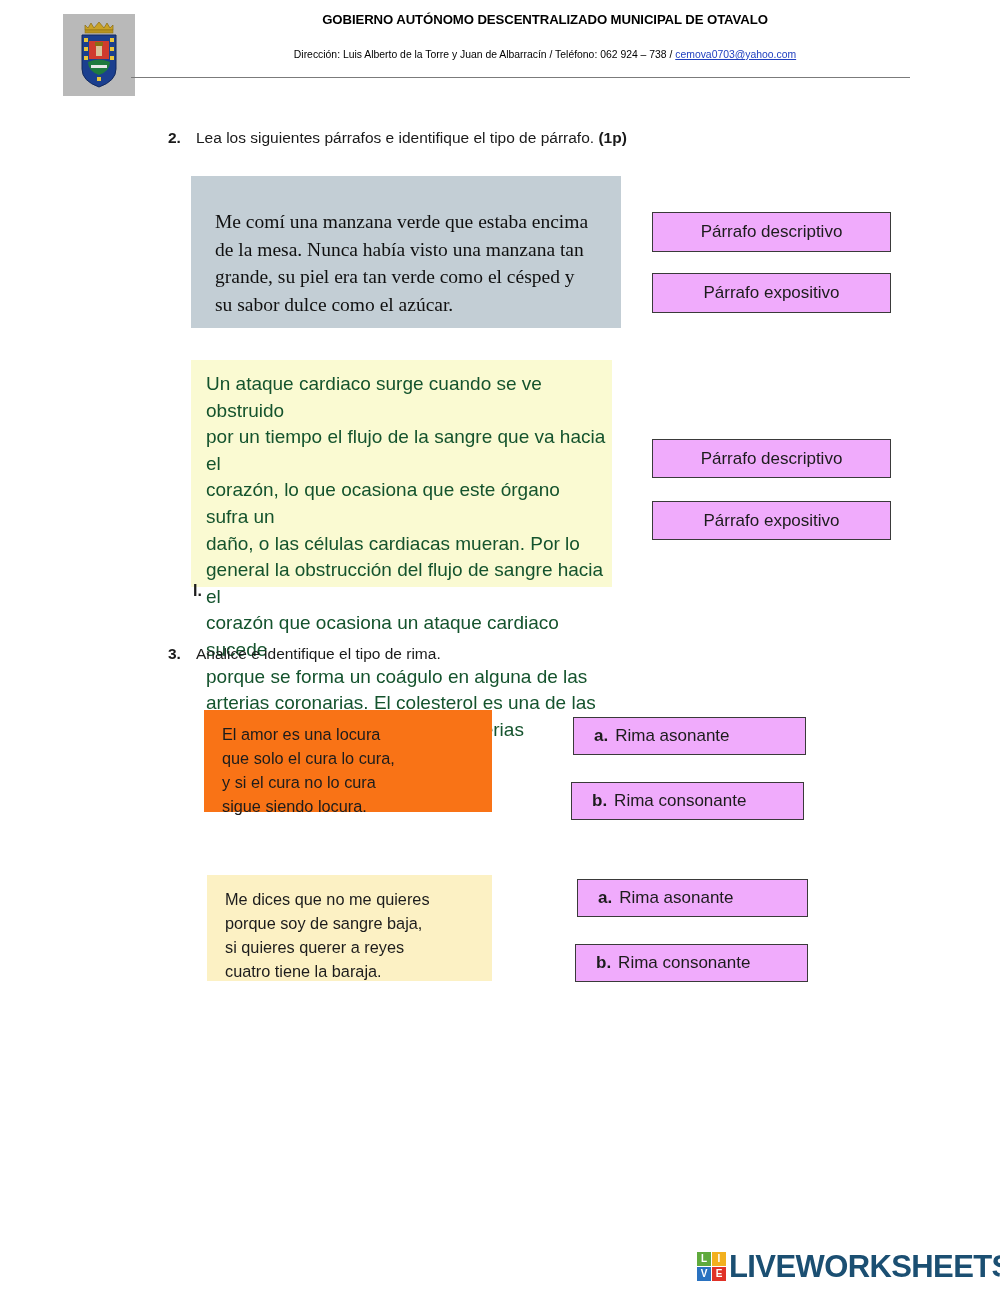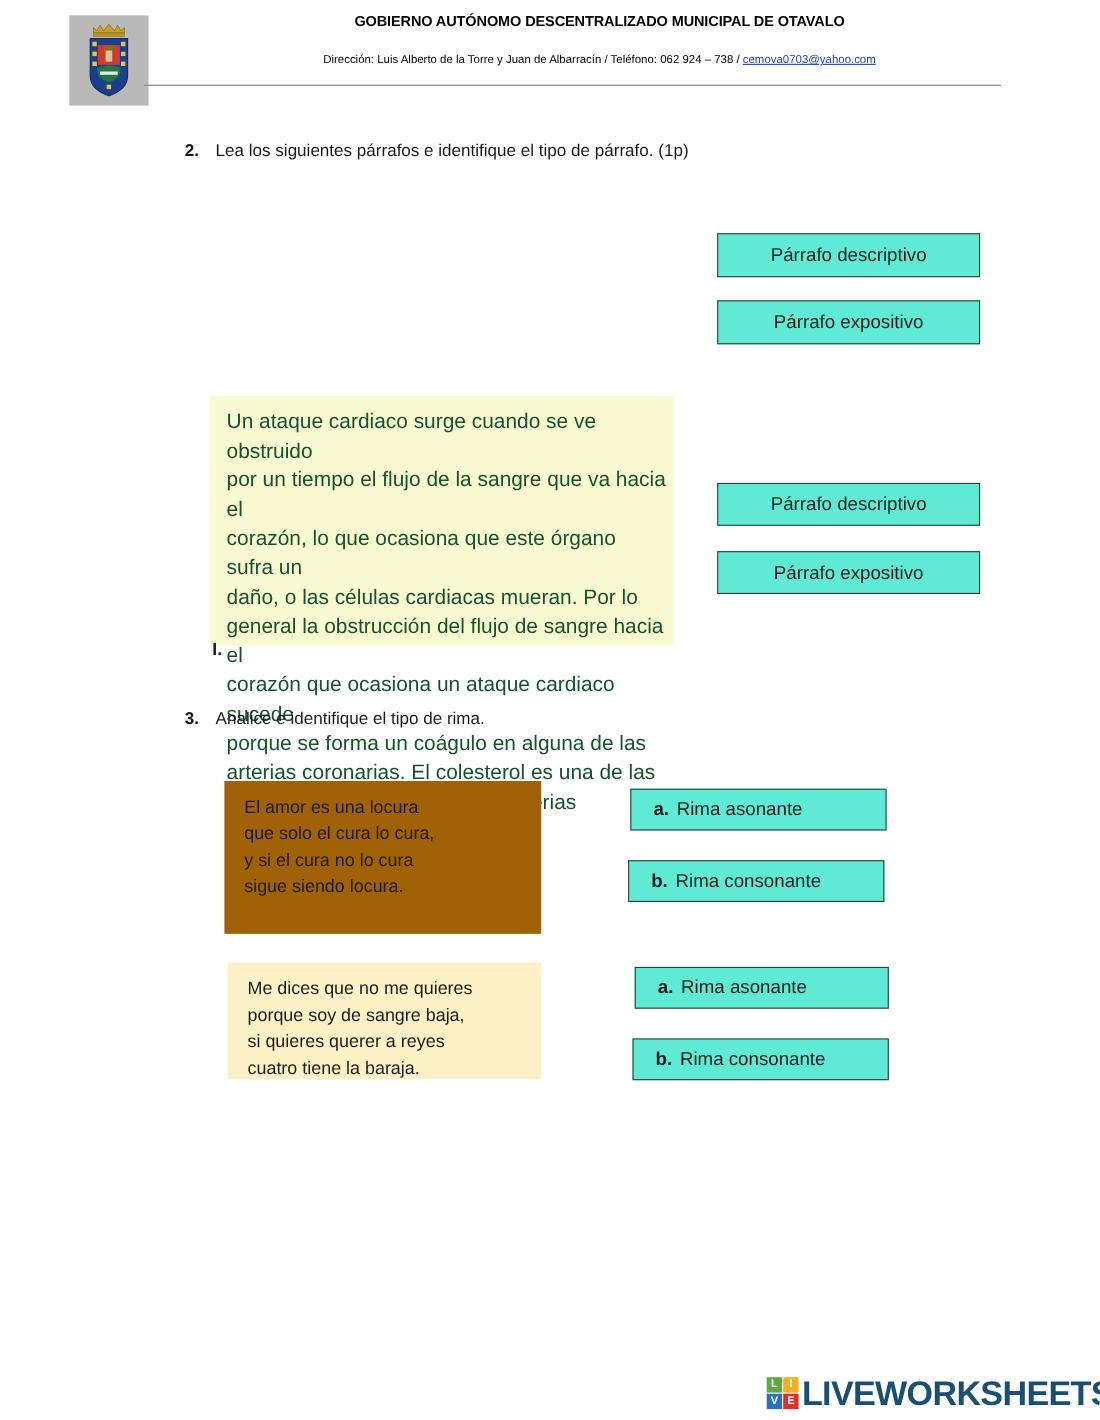--- a/index.html
+++ b/index.html
@@ -86,21 +86,21 @@
     align-items: baseline;
     font-size: 15.5px;
     color: #1a1a1a;
   }
   .q-num {
     font-weight: bold;
     width: 28px;
     flex: none;
   }
   .q-text { font-weight: normal; }
-  .q-text b { font-weight: normal; }
+  .q-text b { font-weight: bold; }
 
   #q2 { left: 168px; top: 129px; }
   #q3 { left: 168px; top: 645px; }
 
   
   .passage {
     position: absolute;
     box-sizing: border-box;
   }
   .passage p {
@@ -143,22 +143,22 @@
     top: 582px;
     font-size: 16px;
     font-weight: bold;
     color: #1c1c1c;
   }
 
   #poem-amor {
     left: 204px;
     top: 710px;
     width: 288px;
-    height: 139px;
-    background: #a16207;
+    height: 102px;
+    background: #f97316;
     padding: 13px 0 0 18px;
   }
   #poem-dices {
     left: 207px;
     top: 875px;
     width: 285px;
     height: 106px;
     background: #fcf1c4;
     padding: 13px 0 0 18px;
   }
@@ -166,21 +166,21 @@
     font-size: 16.3px;
     line-height: 1.47;
     color: #1c1c1c;
   }
 
   
   .opt {
     position: absolute;
     box-sizing: border-box;
     border: 1.4px solid #3a3a3a;
-    background: #5eead4;
+    background: #f0abfc;
     display: flex;
     align-items: center;
     justify-content: center;
     font-size: 17px;
     color: #1c1c1c;
     white-space: nowrap;
   }
   .opt .letter {
     font-weight: bold;
     margin-right: 7px;
@@ -269,20 +269,26 @@
     <div class="header-line1">GOBIERNO AUTÓNOMO DESCENTRALIZADO MUNICIPAL DE OTAVALO</div>
     <div class="header-line3"><span>Dirección: Luis Alberto de la Torre y Juan de Albarracín / Teléfono: 062 924 – 738 / </span><span class="header-email">cemova0703@yahoo.com</span></div>
   </div>
   <div class="header-rule"></div>
 
   <div class="q-row" id="q2">
     <span class="q-num">2.</span>
     <span class="q-text"><span>Lea los siguientes párrafos e identifique el tipo de párrafo. </span><b>(1p)</b></span>
   </div>
 
+  <div class="passage" id="passage-apple">
+    <p>Me comí una manzana verde que estaba encima
+de la mesa. Nunca había visto una manzana tan
+grande, su piel era tan verde como el césped  y
+su sabor dulce como el azúcar.</p>
+  </div>
 
   <div class="opt" id="opt-p1a">
     <span>Párrafo descriptivo</span>
   </div>
   <div class="opt" id="opt-p1b">
     <span>Párrafo expositivo</span>
   </div>
 
   <div class="passage" id="passage-heart">
     <p>Un ataque cardiaco surge cuando se ve obstruido

